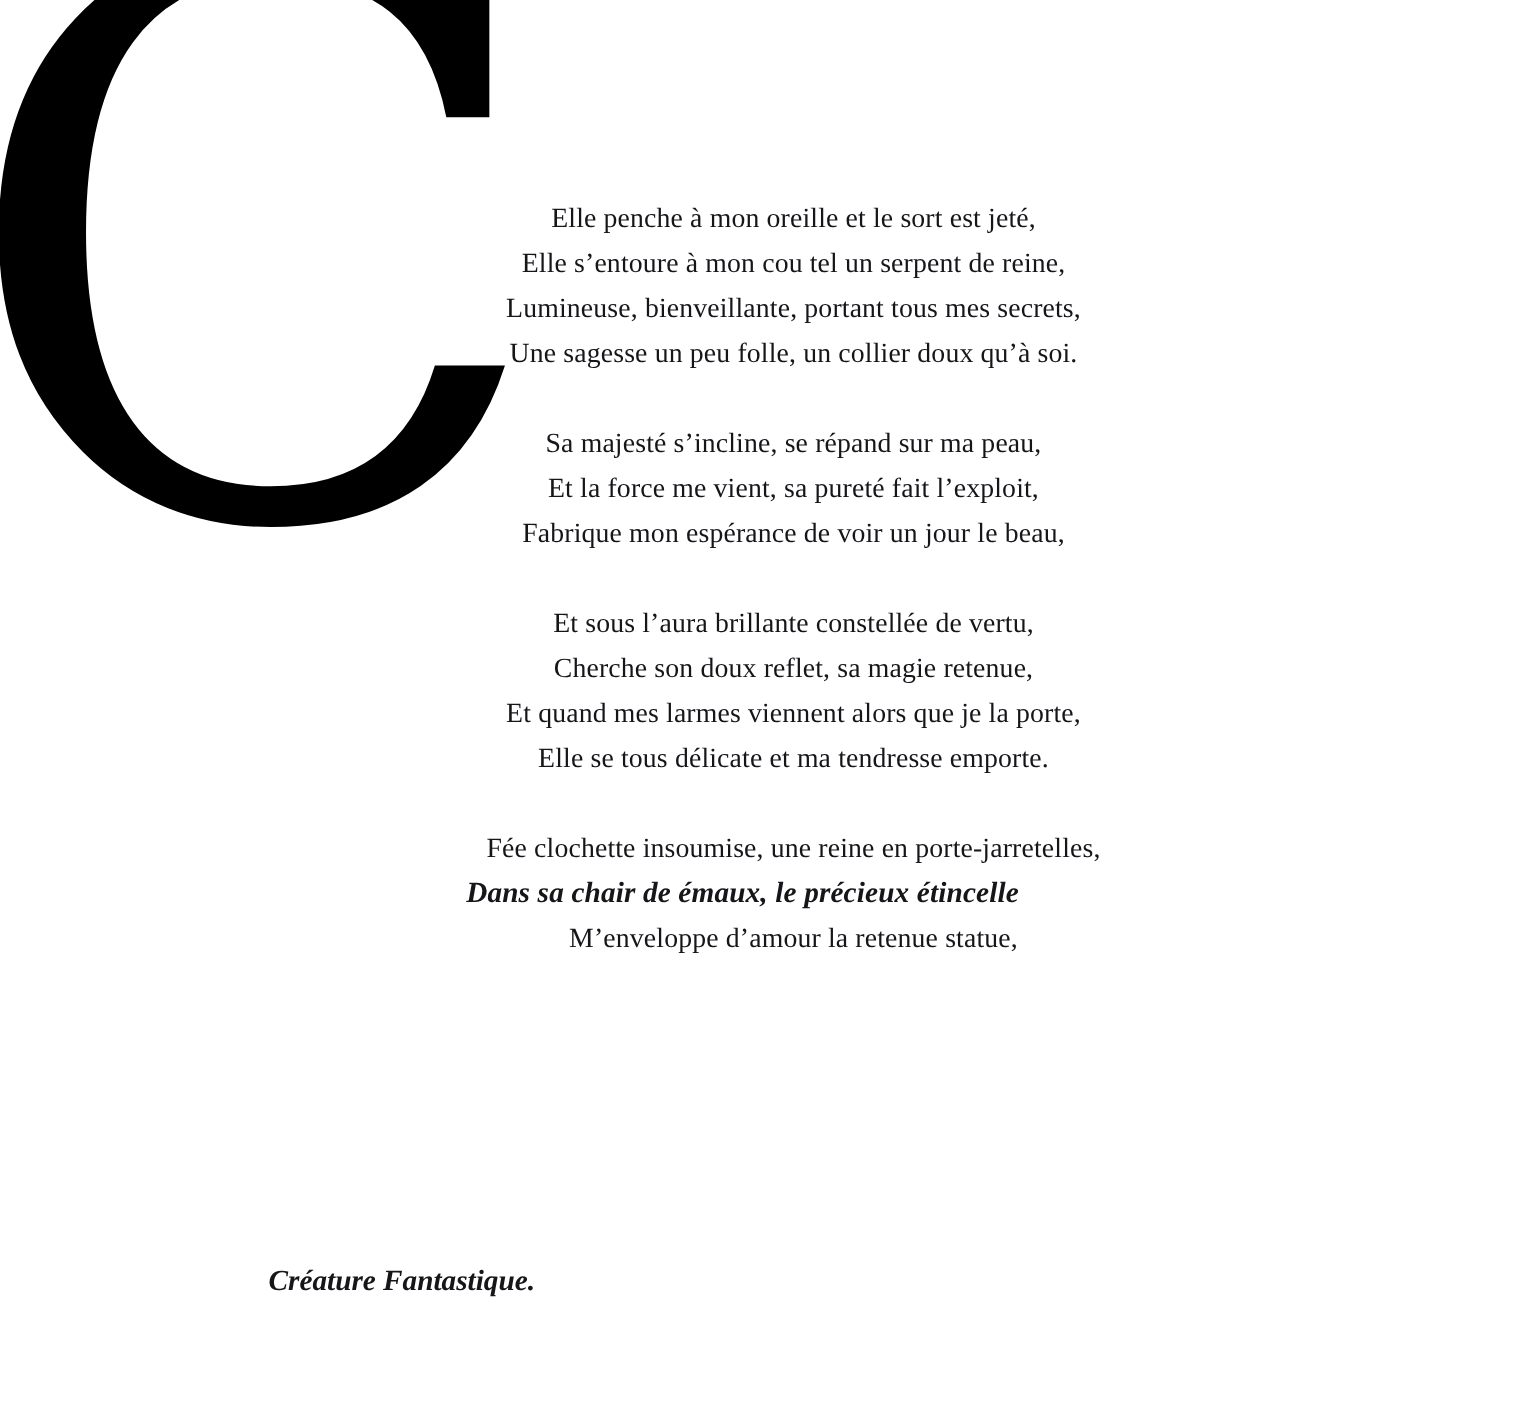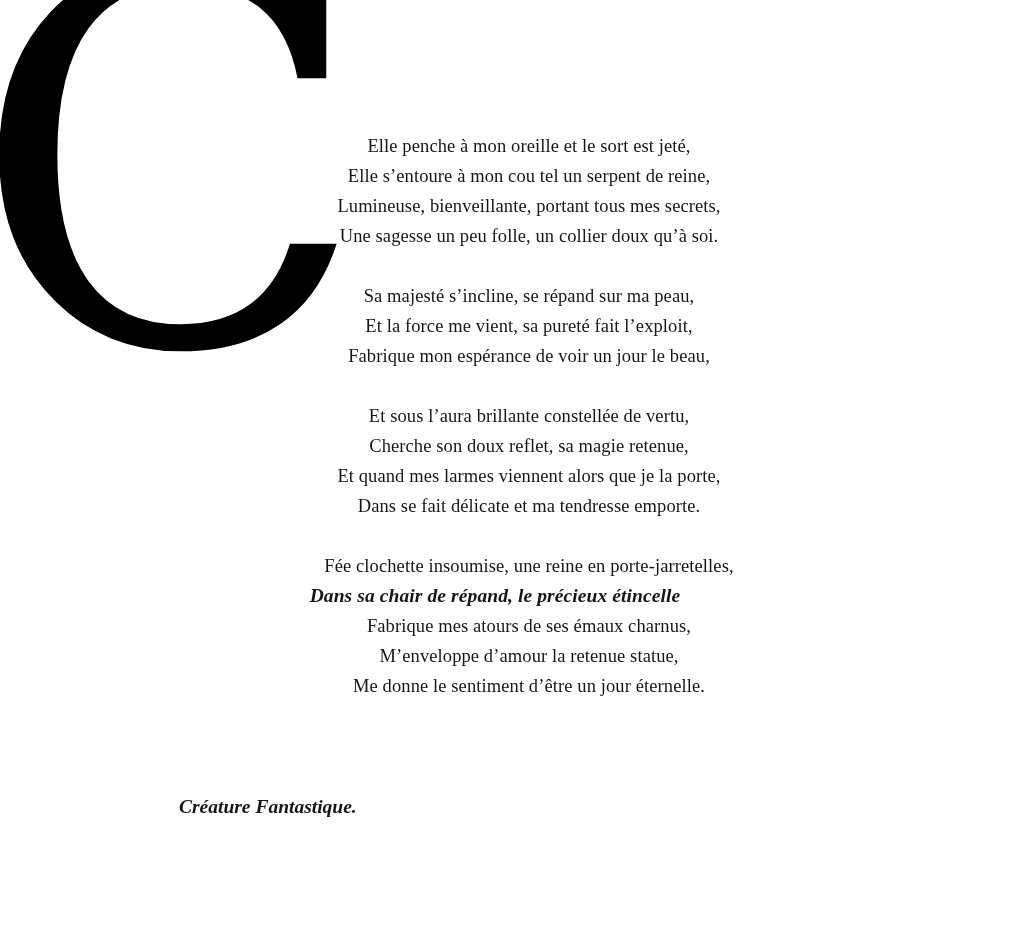--- a/index.html
+++ b/index.html
@@ -62,21 +62,21 @@
   .line.emph {
     font-weight: bold;
     font-style: italic;
     font-size: 19.5px;
     margin-left: -68px;
   }
 
   .signature {
     position: absolute;
     left: 179px;
-    top: 794px;
+    top: 842px;
     font-family: "Liberation Serif", serif;
     font-weight: bold;
     font-style: italic;
     font-size: 19.5px;
     line-height: 26px;
     color: #16161a;
   }
 </style>
 </head>
 <body>
@@ -97,28 +97,26 @@
     <div class="stanza">
       <div class="line">Sa majesté s’incline, se répand sur ma peau,</div>
       <div class="line">Et la force me vient, sa pureté fait l’exploit,</div>
       <div class="line">Fabrique mon espérance de voir un jour le beau,</div>
     </div>
 
     <div class="stanza">
       <div class="line">Et sous l’aura brillante constellée de vertu,</div>
       <div class="line">Cherche son doux reflet, sa magie retenue,</div>
       <div class="line">Et quand mes larmes viennent alors que je la porte,</div>
-      <div class="line">Dans se fait délicate et ma tendresse emporte.</div>
+      <div class="line">Elle se tous délicate et ma tendresse emporte.</div>
     </div>
 
     <div class="stanza">
       <div class="line">Fée clochette insoumise, une reine en porte-jarretelles,</div>
-      <div class="line emph">Dans sa chair de répand, le précieux étincelle</div>
-      <div class="line">Fabrique mes atours de ses émaux charnus,</div>
+      <div class="line emph">Dans sa chair de émaux, le précieux étincelle</div>
       <div class="line">M’enveloppe d’amour la retenue statue,</div>
-      <div class="line">Me donne le sentiment d’être un jour éternelle.</div>
     </div>
 
   </div>
 
   <div class="signature">Créature Fantastique.</div>
 
 </div>
 
 </body></html>

